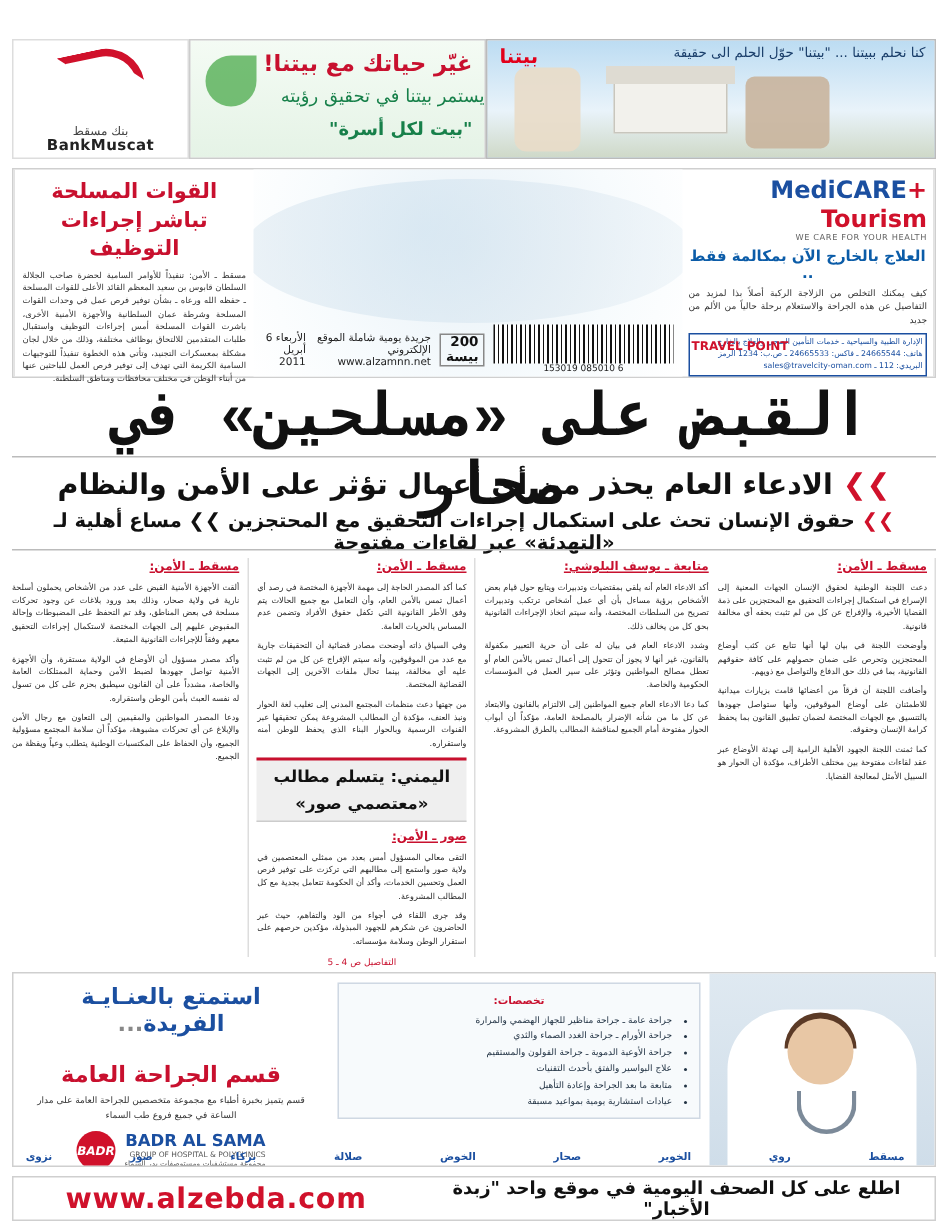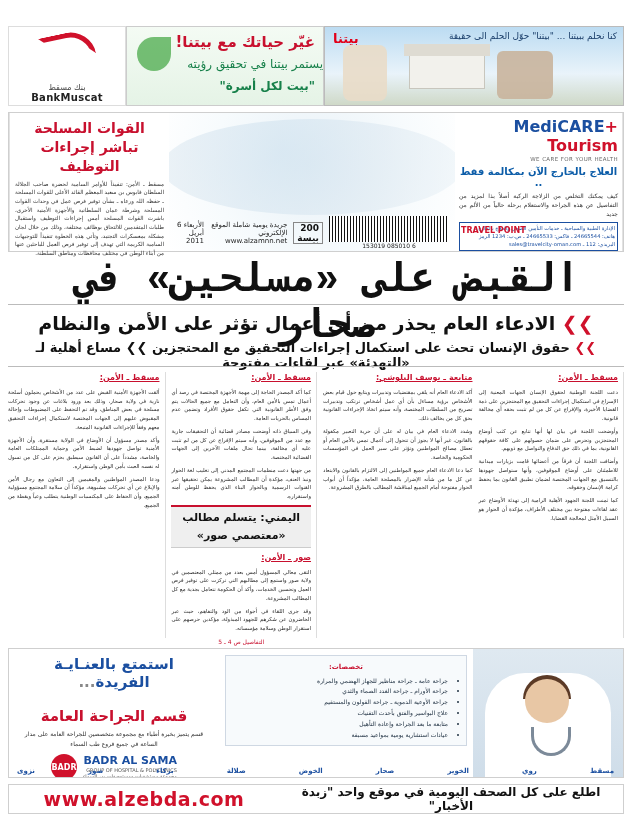--- a/index.html
+++ b/index.html
@@ -76,34 +76,34 @@
   .endnote{font-size:6px;color:#c8102e;text-align:center;margin-top:3px;}
 
   
   .botad{position:absolute;left:8px;top:648px;width:616px;height:130px;border:1px solid #cfcfcf;box-sizing:border-box;background:#fff;display:flex;flex-direction:row-reverse;overflow:hidden;}
   .ba-right{width:210px;padding:6px 8px;box-sizing:border-box;}
   .ba-title{font-size:15px;font-weight:bold;color:#1b4fa0;text-align:center;}
   .ba-title .dots{color:#888;}
   .ba-sub{margin-top:16px;font-size:15px;font-weight:bold;color:#c8102e;text-align:center;}
   .ba-note{margin-top:4px;font-size:6px;color:#333;line-height:1.6;text-align:center;}
   .badr{margin-top:6px;display:flex;flex-direction:row-reverse;align-items:center;gap:6px;justify-content:center;}
-  .badr .circle{width:26px;height:26px;border-radius:50%;background:#d0112b;color:#fff;font-size:8px;font-weight:bold;display:flex;align-items:center;justify-content:center;}
+  .badr .circle{width:26px;height:26px;border-radius:50%;background:#d0112b;color:#fff;font-size:8px;font-weight:bold;display:flex;align-items:center;justify-content:center;font-style:italic;}
   .badr .bname{font-size:11px;font-weight:bold;color:#1b4fa0;line-height:1.1;}
   .badr .bsub{font-size:5px;color:#555;}
   .ba-mid{flex:1;padding:6px;box-sizing:border-box;}
   .bullets{border:1px solid #cfd8e3;background:#f7fafc;padding:5px 6px;box-sizing:border-box;font-size:6px;line-height:1.8;color:#234;}
   .bullets .bt{font-weight:bold;color:#c8102e;font-size:7px;margin-bottom:2px;text-align:center;}
   .bullets li{margin:0;}
   .bullets ul{margin:0;padding-right:12px;}
   .ba-left{width:150px;position:relative;background:linear-gradient(180deg,#dfe9f1,#cfdde9);}
   .doc{position:absolute;left:12px;bottom:0;width:126px;height:104px;background:#fff;border-radius:40px 40px 0 0;}
   .doc .head{position:absolute;left:40px;top:6px;width:44px;height:44px;border-radius:50%;background:#e8c7a5;}
   .doc .hair{position:absolute;left:38px;top:2px;width:48px;height:24px;border-radius:24px 24px 0 0;background:#5b3a26;}
   .doc .stet{position:absolute;left:46px;top:54px;width:34px;height:26px;border:3px solid #7c8a99;border-top:none;border-radius:0 0 20px 20px;}
-  .cities{position:absolute;left:0;right:1px;bottom:2px;display:flex;flex-direction:row-reverse;justify-content:space-between;padding:0 8px;font-size:7px;color:#1b4fa0;font-weight:bold;align-items:center;}
+  .cities{position:absolute;left:0;right:12px;bottom:2px;display:flex;flex-direction:row-reverse;justify-content:space-between;padding:0 8px;font-size:7px;color:#1b4fa0;font-weight:bold;align-items:center;}
 
   
   .footer{position:absolute;left:8px;top:784px;width:616px;height:30px;border:1px solid #cfcfcf;box-sizing:border-box;display:flex;flex-direction:row-reverse;align-items:center;background:#fff;}
   .foot-ar{flex:1;text-align:center;font-size:12px;font-weight:bold;color:#111;}
   .foot-url{width:270px;text-align:center;font-size:19px;font-weight:bold;color:#d0112b;letter-spacing:.5px;}
 </style>
 </head>
 <body>
 
 <div class="page">

